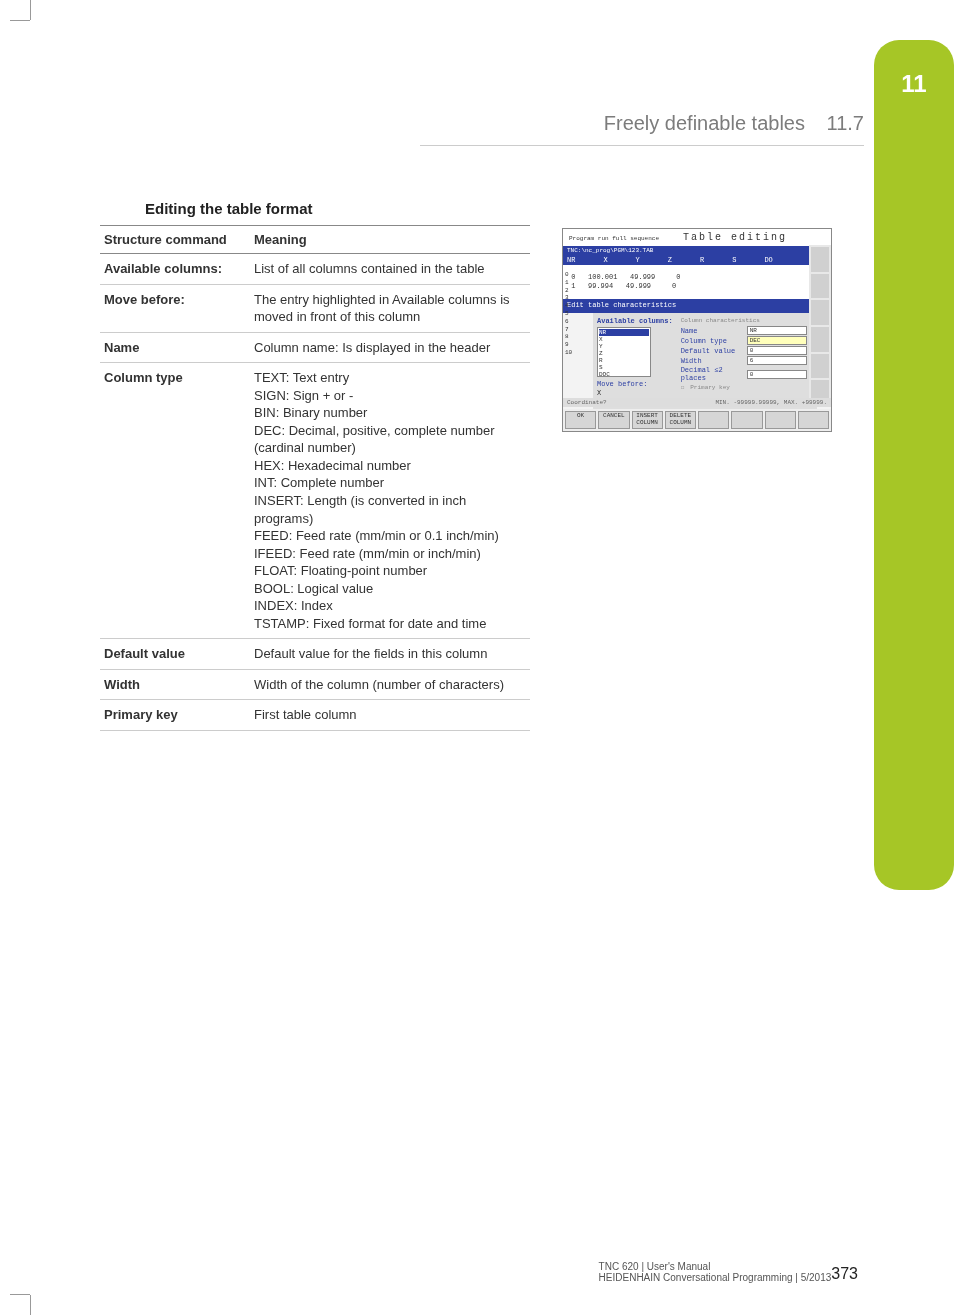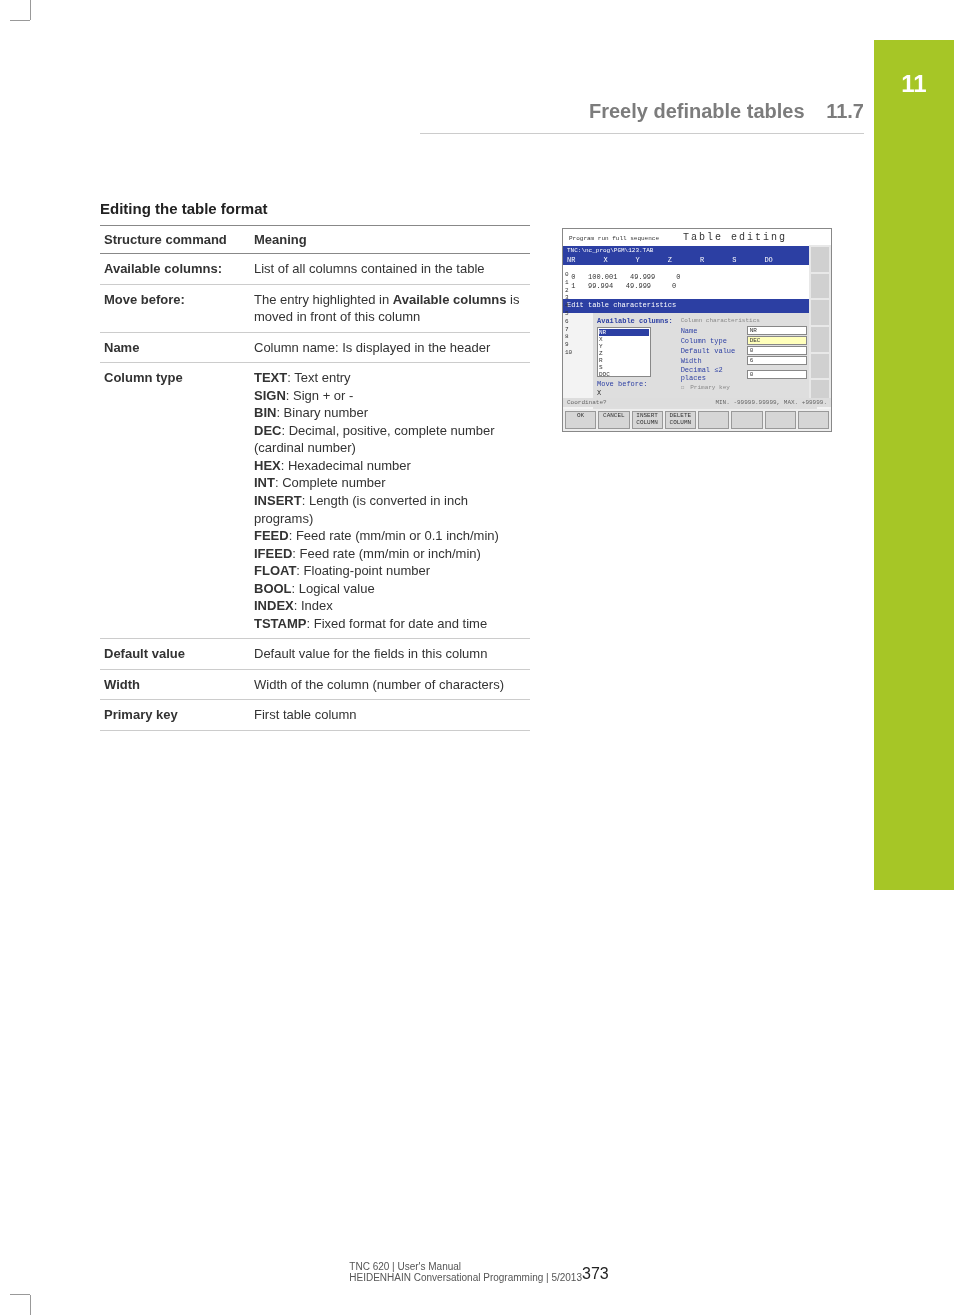--- a/index.html
+++ b/index.html
@@ -17,42 +17,43 @@
   .crop-bl2 { position: absolute; bottom: 20px; left: 10px; width: 20px; height: 1px; background:#999; }
 
   .green-tab {
     position: absolute;
     right: 0; top: 40px;
     width: 80px; height: 850px;
     background: #a6c626;
     color: #fff;
     padding-top: 30px;
     text-align: center;
+    border-radius: 25px;
   }
   .green-tab .chap { font-weight: bold; font-size: 24px; }
 
   .header-row {
     position: absolute;
-    top: 100px; left: 420px; right: 90px;
+    top: 112px; left: 420px; right: 90px;
     text-align: right;
     color: #7c7c7c;
     font-size: 20px;
-    font-weight: bold;
+    font-weight: normal;
     border-bottom: 1px solid #ccc;
     padding-bottom: 10px;
   }
   .header-row .sec { color:#7c7c7c; margin-left: 16px; font-size:20px;}
 
   .content {
     position: absolute;
     top: 200px;
     left: 100px;
     width: 430px;
   }
-  .h2 { font-size: 15px; font-weight: bold; margin-bottom: 8px; color:#222;}
+  .h2 { font-size: 15px; font-weight: bold; margin-bottom: 8px; color:#222;margin-left:45px;}
   .intro { font-size: 13px; line-height: 1.35; margin-bottom: 12px; padding-left:18px; position: relative; }
   .intro::before { content:"▶"; position:absolute; left:0; top:2px; font-size:11px; color:#555;}
   table.struct {
     width: 100%;
     border-collapse: collapse;
     font-size: 13px;
   }
   table.struct th {
     text-align: left;
     padding: 6px 4px;
@@ -61,21 +62,21 @@
     font-weight: bold;
     vertical-align: top;
   }
   table.struct td {
     padding: 6px 4px;
     border-bottom: 1px solid #ccc;
     vertical-align: top;
     line-height: 1.35;
   }
   table.struct td.k { font-weight: bold; width: 150px; }
-  .b { font-weight: bold; }
+  .b { font-weight: normal; }
 
   
   .shot {
     position: absolute;
     top: 228px; left: 562px;
     width: 270px; height: 204px;
     border: 1px solid #888;
     background: #f3f3f3;
     font-size: 7px;
     font-family: "Courier New", monospace;
@@ -99,21 +100,21 @@
   .shot .sidebar div { background:#d0d0d0; flex:1;}
   .shot .status { position:absolute; bottom:24px; left:0; right:0; background:#ddd; font-size:6px; padding:1px 4px; color:#666; display:flex; justify-content:space-between;}
   .shot .softkeys { position:absolute; bottom:0; left:0; right:0; height:22px; display:flex; gap:2px; padding:2px; background:#eee;}
   .shot .softkeys div { flex:1; background:#d6d6d6; border:1px solid #999; font-size:6px; text-align:center; padding:1px 0; line-height:1.1;}
   .shot .left-nums { position:absolute; left:2px; top:42px; font-size:6px; line-height:1.3; color:#333;}
 
   .footer {
     position: absolute;
     bottom: 32px; left: 100px; right: 96px;
     font-size: 10px; color:#555;
-    display:flex; justify-content: center; align-items: flex-end;
+    display:flex; justify-content: flex-end; align-items: flex-end;
   }
   .footer .pnum { font-size:16px; font-weight:normal; color:#222;}
 </style>
 </head>
 <body>
 
 <div class="crop-tl"></div>
 <div class="crop-tl2"></div>
 <div class="crop-bl"></div>
 <div class="crop-bl2"></div>

